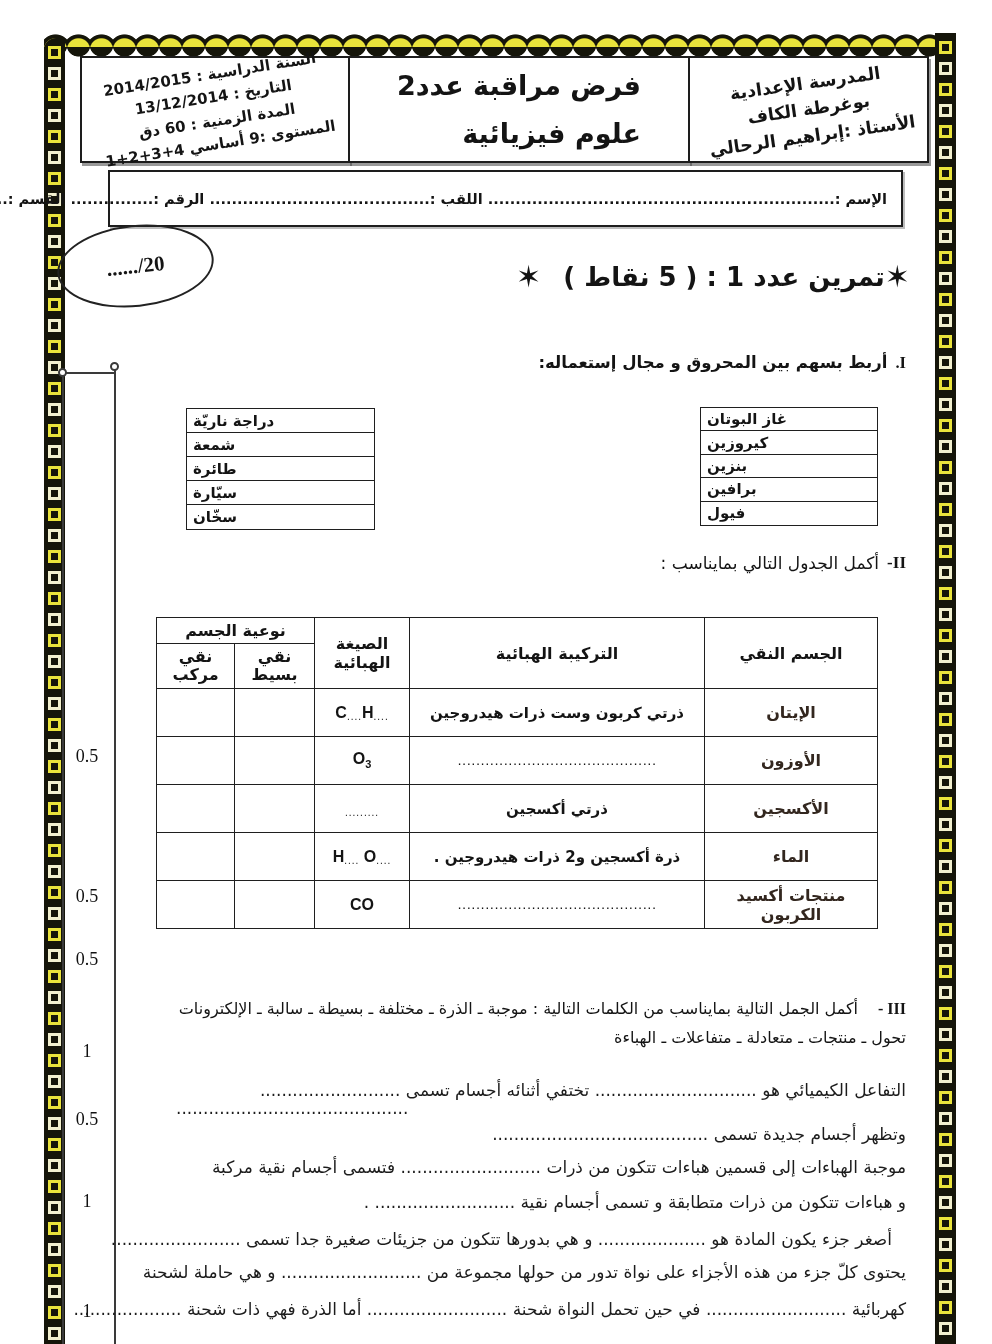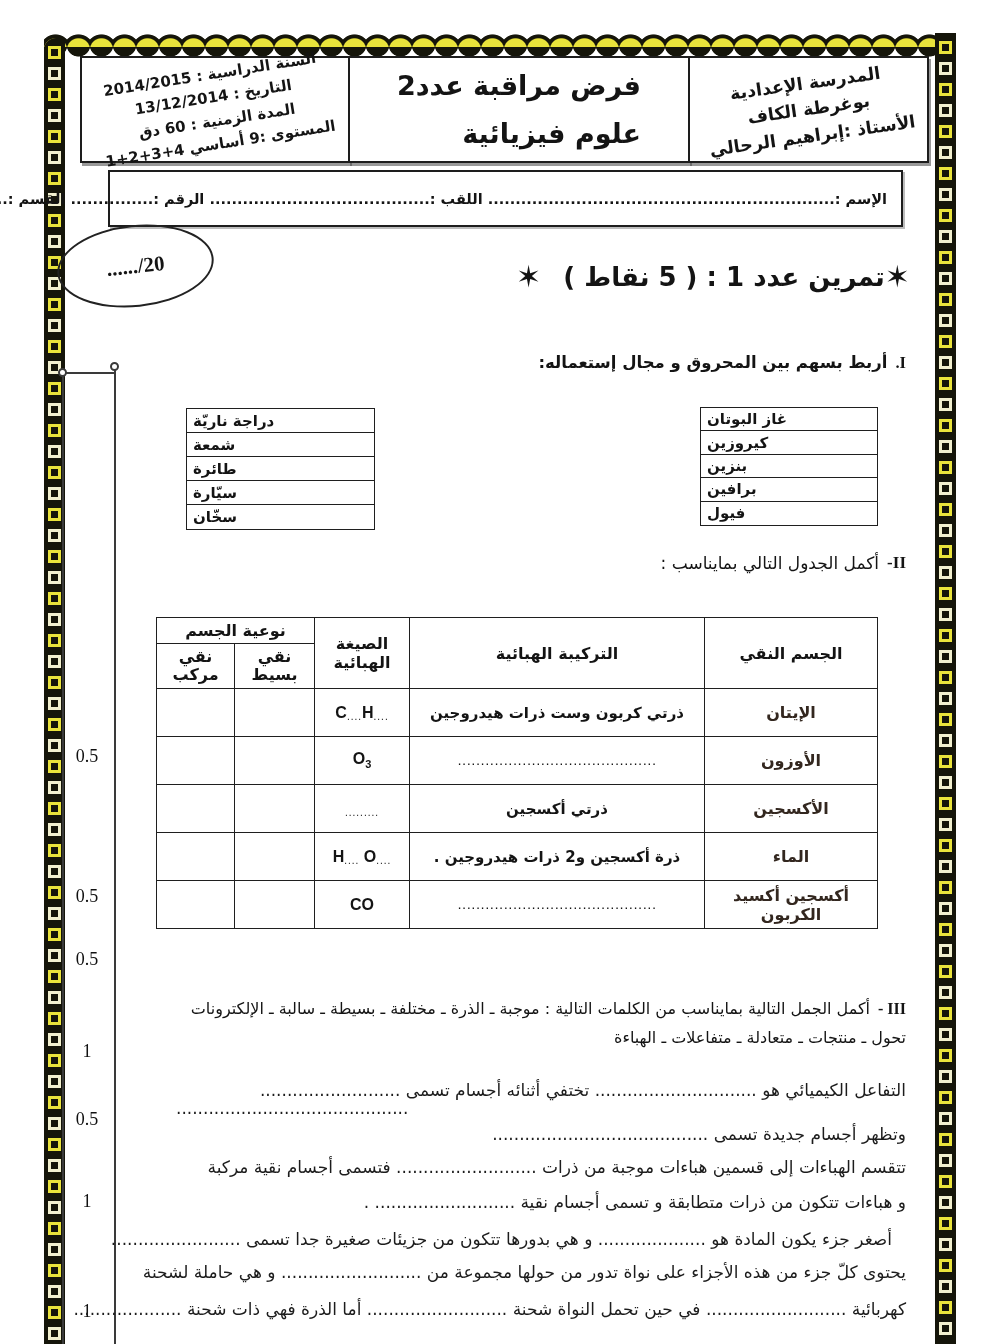--- a/index.html
+++ b/index.html
@@ -50,21 +50,21 @@
   .mcirc{position:absolute;width:9px;height:9px;border:2px solid #3a3a3a;border-radius:50%;background:#fff;box-sizing:border-box;}
   .mark{position:absolute;left:64px;width:46px;text-align:center;
         font-family:"Liberation Serif","DejaVu Serif",serif;font-size:18px;color:#111;}
   
   .sec{position:absolute;direction:rtl;display:flex;white-space:nowrap;}
   .sec .num{font-family:"Liberation Serif","DejaVu Serif",serif;font-weight:700;margin-left:8px;}
   .sec1{right:86px;top:353px;font-size:16.5px;font-weight:700;}
   .sec2{right:86px;top:553px;font-size:17px;font-weight:400;}
   .sec3{position:absolute;right:86px;top:995px;width:726px;direction:rtl;font-size:16px;line-height:1.8;}
   .sec3 .l1{display:flex;white-space:nowrap;}
-  .sec3 .l1 .num{font-family:"Liberation Serif","DejaVu Serif",serif;font-weight:700;margin-left:8px;}
+  .sec3 .l1 .num{font-family:"Liberation Serif","DejaVu Serif",serif;font-weight:700;margin-left:20px;}
   .sec3 .l2{text-align:right;}
   
   .mini{position:absolute;box-sizing:border-box;border:1.8px solid #1f1f1f;background:#fff;}
   .mini div{box-sizing:border-box;border-bottom:1.8px solid #1f1f1f;display:flex;align-items:center;
             justify-content:flex-end;direction:rtl;padding-left:6px;padding-right:7px;
             font-weight:700;font-size:15px;}
   .mini div:last-child{border-bottom:none;}
   .mini-fuels{left:700px;top:407px;width:178px;}
   .mini-fuels div{height:23.4px;}
   .mini-uses{left:186px;top:408px;width:189px;}
@@ -344,41 +344,41 @@
           <td></td>
         </tr>
         <tr>
           <td class="tname">الماء</td>
           <td class="tcomp">ذرة أكسجين و2 ذرات هيدروجين .</td>
           <td class="tform"><span>H</span><span class="fdots">....</span><span> O</span><span class="fdots">....</span></td>
           <td></td>
           <td></td>
         </tr>
         <tr>
-          <td class="tname">أكسجين أكسيد الكربون</td>
+          <td class="tname">منتجات أكسيد الكربون</td>
           <td class="tcomp dotcell">...........................................</td>
           <td class="tform"><span>CO</span></td>
           <td></td>
           <td></td>
         </tr>
       </tbody>
   </table>
 
   <div class="sec3">
     <div class="l1">
       <span class="num">III -</span>
       <span>أكمل الجمل التالية بمايناسب من الكلمات التالية :  موجبة ـ الذرة ـ مختلفة ـ  بسيطة  ـ سالبة  ـ الإلكترونات</span>
     </div>
     <div class="l2">تحول ـ  منتجات  ـ متعادلة  ـ متفاعلات  ـ  الهباءة</div>
   </div>
 
   <div id="sentences">
       <div class="sentence" style="top: 1080px; right: 86px;">التفاعل الكيميائي هو .............................. تختفي أثنائه أجسام  تسمى  ..........................</div>
       <div class="sentence ltr" style="top: 1098px; left: 176px;">...........................................</div>
       <div class="sentence" style="top: 1124px; right: 86px;">وتظهر  أجسام جديدة تسمى ........................................</div>
-      <div class="sentence" style="top: 1157px; right: 86px;">تتقسم الهباءات إلى قسمين هباءات موجبة من ذرات .......................... فتسمى أجسام نقية مركبة</div>
+      <div class="sentence" style="top: 1157px; right: 86px;">موجبة الهباءات إلى قسمين هباءات تتكون من ذرات .......................... فتسمى أجسام نقية مركبة</div>
       <div class="sentence" style="top: 1192px; right: 86px;">و  هباءات تتكون من ذرات متطابقة و تسمى أجسام نقية  .......................... .</div>
       <div class="sentence" style="top: 1229px; right: 100px;">أصغر جزء يكون المادة هو .................... و هي بدورها تتكون من جزيئات صغيرة جدا تسمى ........................</div>
       <div class="sentence" style="top: 1262px; right: 86px;">يحتوى كلّ جزء من هذه الأجزاء على نواة تدور من حولها مجموعة من .......................... و هي حاملة لشحنة</div>
       <div class="sentence" style="top: 1299px; right: 86px;">كهربائية .......................... في حين تحمل النواة شحنة .......................... أما الذرة فهي ذات شحنة ....................</div>
     </div>
 
 </div>
 
 </body></html>

